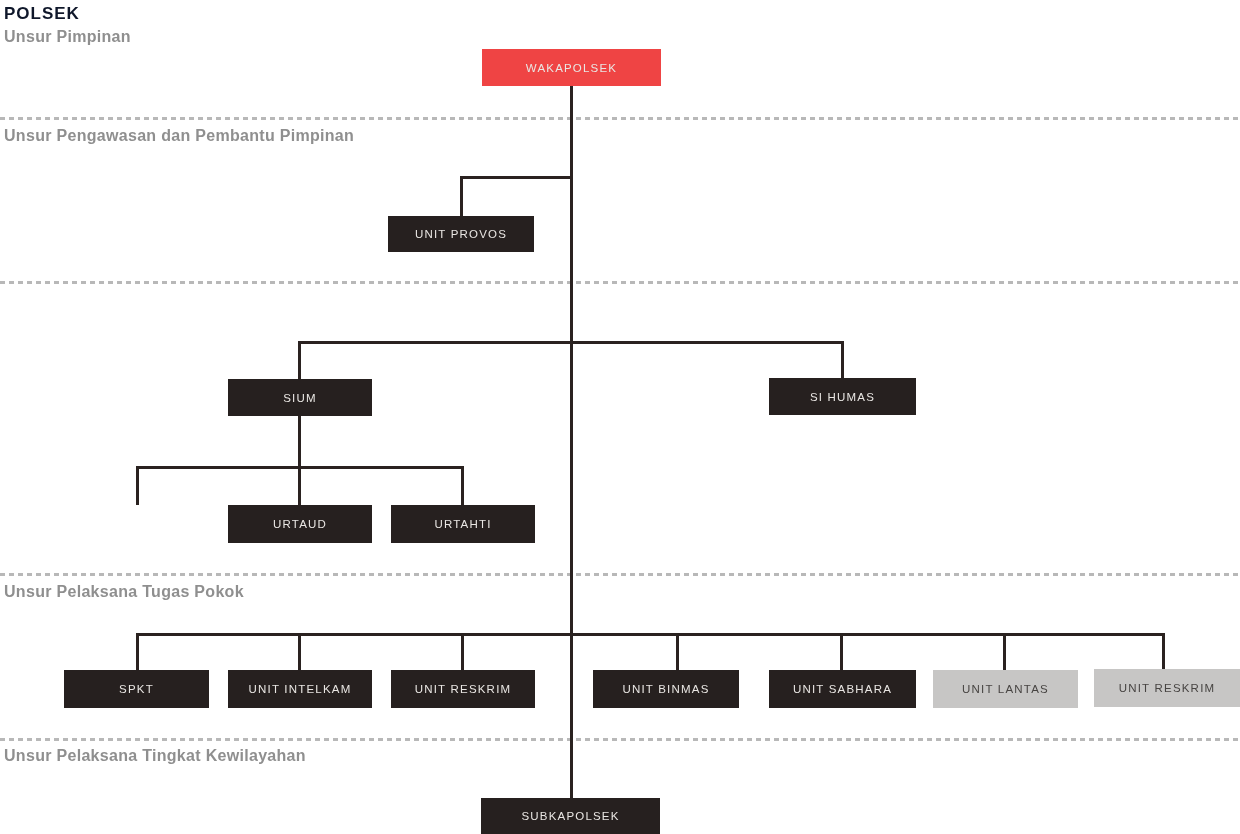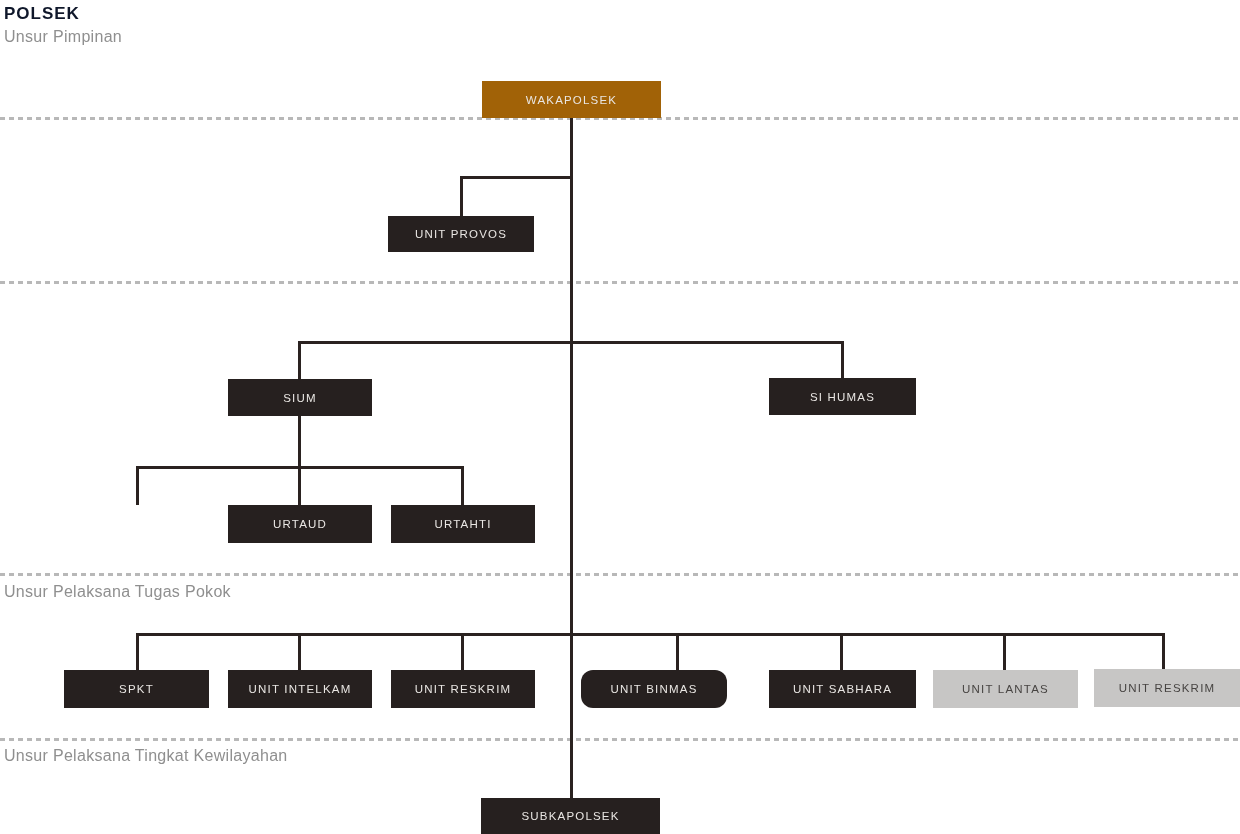--- a/index.html
+++ b/index.html
@@ -14,21 +14,21 @@
   .page-title {
     position: absolute;
     font-size: 17px;
     font-weight: 800;
     letter-spacing: 1px;
     color: #0f172a;
   }
   .section-heading {
     position: absolute;
     font-size: 16px;
-    font-weight: 400;
+    font-weight: 700;
     letter-spacing: 0.3px;
     color: #8f8f8f;
     white-space: nowrap;
   }
   .divider {
     position: absolute;
     left: 0;
     width: 1240px;
     height: 3px;
     background-image: repeating-linear-gradient(90deg, #b8b8b8 0 5px, transparent 5px 9px);
@@ -37,34 +37,35 @@
     position: absolute;
     display: flex;
     align-items: center;
     justify-content: center;
     font-size: 11.5px;
     letter-spacing: 1.2px;
     white-space: nowrap;
     box-sizing: border-box;
   }
   .node.dark  { background: #26201f; color: #e9e6e3; }
-  .node.gdark { background: #a16207; color: #e9e6e3; margin-top: 32px; }
+  .node.gdark { background: #ef4444; color: #e9e6e3; }
   .node.light { background: #c7c6c5; color: #474442; }
   .line {
     position: absolute;
     background: #2a2220;
   }
 </style>
 </head>
 <body>
 
 <div class="canvas">
 
   <div class="page-title" style="left:4px; top:4px;">POLSEK</div>
   <div class="section-heading" style="left:4px; top:28px;">Unsur Pimpinan</div>
+  <div class="section-heading" style="left:4px; top:127px;">Unsur Pengawasan dan Pembantu Pimpinan</div>
   <div class="section-heading" style="left:4px; top:583px;">Unsur Pelaksana Tugas Pokok</div>
   <div class="section-heading" style="left:4px; top:747px;">Unsur Pelaksana Tingkat Kewilayahan</div>
 
   <div class="divider" style="top:117px;"></div>
   <div class="divider" style="top:281px;"></div>
   <div class="divider" style="top:573px;"></div>
   <div class="divider" style="top:738px;"></div>
 
   <div class="line" style="left:570px; top:85px; width:3px; height:713px;"></div>
 
@@ -92,19 +93,19 @@
 
   <div class="node gdark" style="left:482px;  top:49px;  width:179px; height:37px;">WAKAPOLSEK</div>
   <div class="node dark" style="left:388px;  top:216px; width:146px; height:36px;">UNIT PROVOS</div>
   <div class="node dark" style="left:228px;  top:379px; width:144px; height:37px;">SIUM</div>
   <div class="node dark" style="left:769px;  top:378px; width:147px; height:37px;">SI HUMAS</div>
   <div class="node dark" style="left:228px;  top:505px; width:144px; height:38px;">URTAUD</div>
   <div class="node dark" style="left:391px;  top:505px; width:144px; height:38px;">URTAHTI</div>
   <div class="node dark" style="left:64px;   top:670px; width:145px; height:38px;">SPKT</div>
   <div class="node dark" style="left:228px;  top:670px; width:144px; height:38px;">UNIT INTELKAM</div>
   <div class="node dark" style="left:391px;  top:670px; width:144px; height:38px;">UNIT RESKRIM</div>
-  <div class="node dark" style="left:581px;  top:670px; width:146px; height:38px;border-radius:12px;">UNIT BINMAS</div>
+  <div class="node dark" style="left:593px;  top:670px; width:146px; height:38px;">UNIT BINMAS</div>
   <div class="node dark" style="left:769px;  top:670px; width:147px; height:38px;">UNIT SABHARA</div>
   <div class="node light" style="left:933px;  top:670px; width:145px; height:38px;">UNIT LANTAS</div>
   <div class="node light" style="left:1094px; top:669px; width:146px; height:38px;">UNIT RESKRIM</div>
   <div class="node dark" style="left:481px;  top:798px; width:179px; height:36px;">SUBKAPOLSEK</div>
 
 </div>
 
 </body></html>

